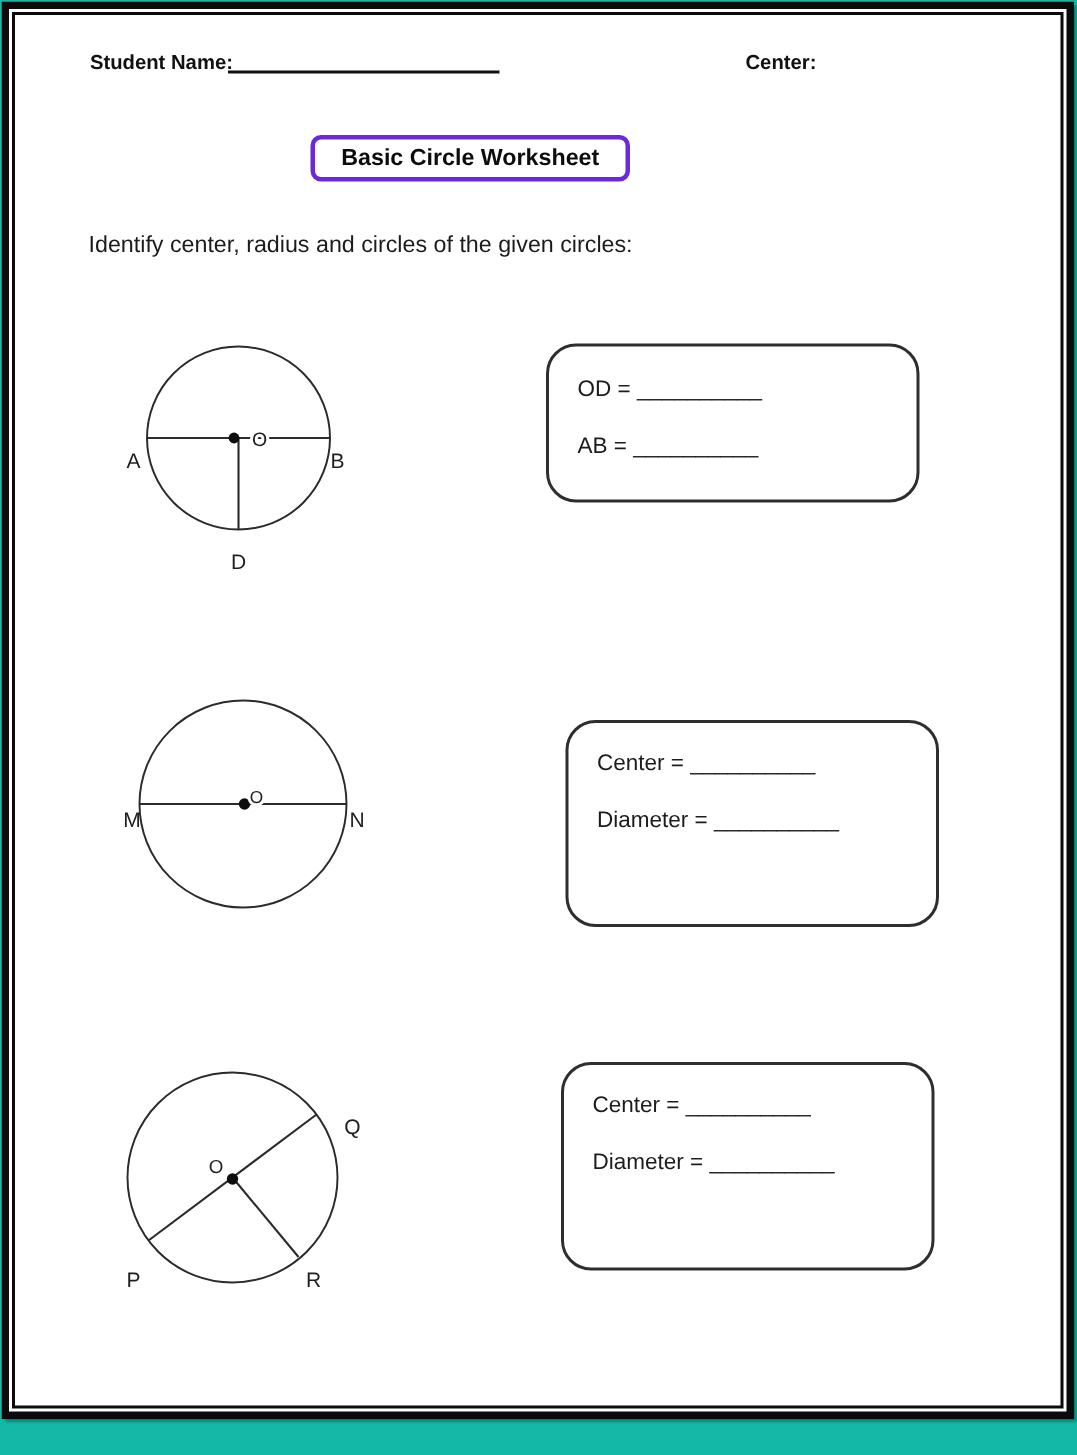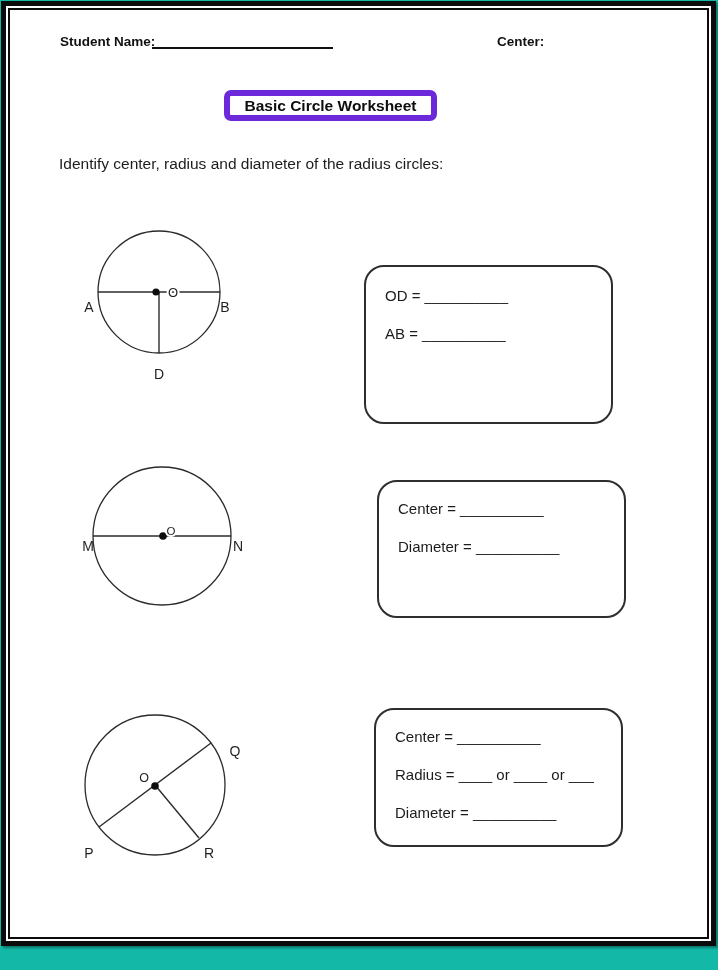--- a/index.html
+++ b/index.html
@@ -28,24 +28,24 @@
     border: 2px solid #0b0b0b;
   }
   .abs { position: absolute; }
 
   .hdr-label { font-weight: bold; font-size: 13.5px; color: #111; }
   .name-blank {
     border-bottom: 2px solid #111;
     width: 181px; height: 14px;
   }
   .title-box {
-    left: 224px; top: 90px;
+    left: 207px; top: 90px;
     width: 213px; height: 31px;
     box-sizing: border-box;
-    border: 6px solid #6d28d9;
+    border: 3px solid #6d28d9;
     border-radius: 7px;
     display: flex; align-items: center; justify-content: center;
     font-weight: bold; font-size: 15.5px; color: #0d0d0d;
     background: #fff;
   }
   .instruction { left: 59px; top: 155px; font-size: 15.5px; color: #1c1c1c; }
 
   .fig { overflow: visible; }
   .fig text {
     font-family: "Liberation Sans", sans-serif;
@@ -77,34 +77,34 @@
   <div class="page-frame">
     <div class="page-inner"></div>
   </div>
 
   <div class="abs hdr-label" style="left:60px; top:34px;">Student Name:</div>
   <div class="abs name-blank" style="left:152px; top:33px;"></div>
   <div class="abs hdr-label" style="left:497px; top:34px;">Center:</div>
 
   <div class="abs title-box">Basic Circle Worksheet</div>
 
-  <div class="abs instruction">Identify center, radius and diameter of the radius circles:</div>
+  <div class="abs instruction">Identify center, radius and circles of the given circles:</div>
 
   <svg class="abs fig" style="left:49px; top:218px;" width="225" height="170" viewBox="0 0 225 170">
     <circle cx="110" cy="74" r="61" fill="none" stroke="#2b2b2b" stroke-width="1.3"></circle>
     <line x1="49" y1="74" x2="171" y2="74" stroke="#2b2b2b" stroke-width="1.4"></line>
     <line x1="110" y1="74" x2="110" y2="135" stroke="#2b2b2b" stroke-width="1.4"></line>
     <circle cx="107" cy="74" r="3.6" fill="#0d0d0d"></circle>
     <text x="124" y="79" font-size="13" text-anchor="middle" class="halo">O</text>
     <text x="40" y="94" font-size="14" text-anchor="middle">A</text>
     <text x="176" y="94" font-size="14" text-anchor="middle">B</text>
     <text x="110" y="161" font-size="14" text-anchor="middle">D</text>
   </svg>
 
-  <div class="abs answer-box" style="left:364px; top:229px; width:249px; height:159px;margin-top:36px;">
+  <div class="abs answer-box" style="left:364px; top:229px; width:249px; height:106px;">
     <div class="answer-row">OD = __________</div>
     <div class="answer-row">AB = __________</div>
   </div>
 
   <svg class="abs fig" style="left:49px; top:460px;" width="225" height="160" viewBox="0 0 225 160">
     <circle cx="113" cy="76" r="69" fill="none" stroke="#2b2b2b" stroke-width="1.3"></circle>
     <line x1="44" y1="76" x2="182" y2="76" stroke="#2b2b2b" stroke-width="1.4"></line>
     <circle cx="114" cy="76" r="3.8" fill="#0d0d0d"></circle>
     <text x="122" y="75" font-size="11.5" text-anchor="middle" class="halo">O</text>
     <text x="39" y="91" font-size="14" text-anchor="middle">M</text>
@@ -122,18 +122,17 @@
     <line x1="106" y1="85" x2="150" y2="138" stroke="#2b2b2b" stroke-width="1.4"></line>
     <circle cx="106" cy="86" r="3.8" fill="#0d0d0d"></circle>
     <text x="95" y="82" font-size="12.5" text-anchor="middle" class="halo">O</text>
     <text x="186" y="56" font-size="14" text-anchor="middle">Q</text>
     <text x="40" y="158" font-size="14" text-anchor="middle">P</text>
     <text x="160" y="158" font-size="14" text-anchor="middle">R</text>
   </svg>
 
   <div class="abs answer-box" style="left:374px; top:708px; width:249px; height:139px; padding-top:7px;">
     <div class="answer-row">Center = __________</div>
-    <div class="answer-row">Radius = ____ or ____ or ___</div>
     <div class="answer-row">Diameter = __________</div>
   </div>
 
 
 </div>
 
 </body></html>

